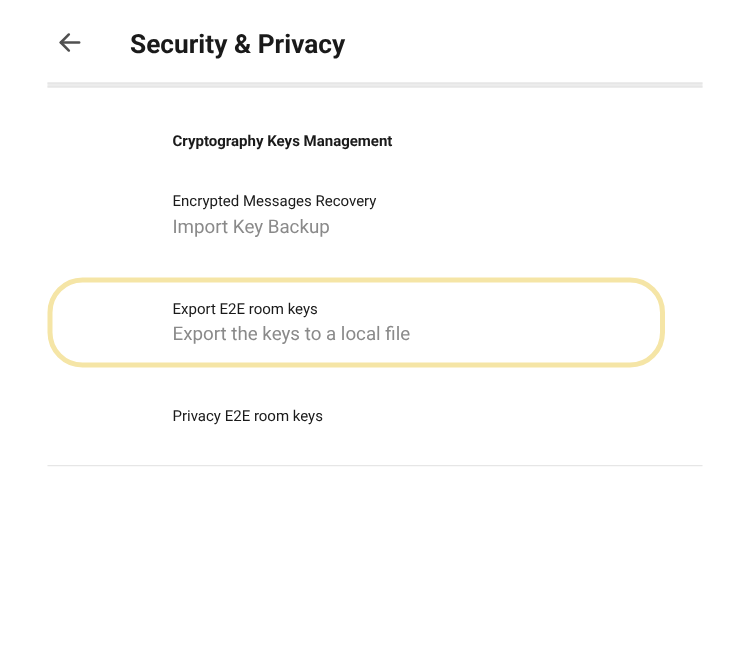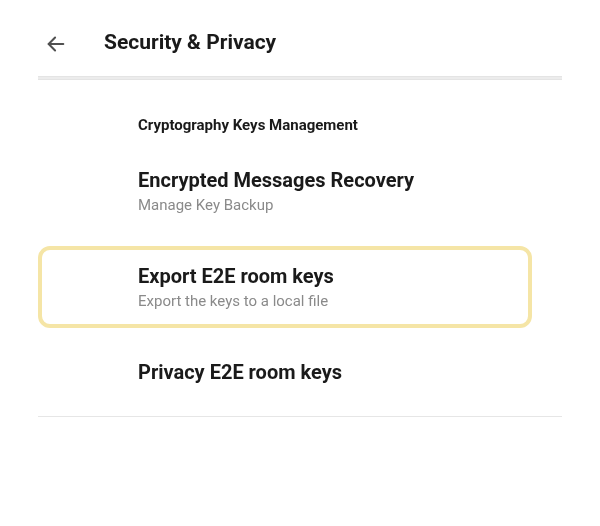--- a/index.html
+++ b/index.html
@@ -9,22 +9,22 @@
     }
     body {
       font-family: -apple-system, BlinkMacSystemFont, "Segoe UI", Roboto, Helvetica, Arial, sans-serif;
       background: #ffffff;
       width: 600px;
       height: 526px;
       overflow: hidden;
     }
     .header {
       display: flex;
-      align-items: flex-start;
-      padding: 30px 20px 18px 42px;
+      align-items: flex-end;
+      padding: 20px 20px 18px 42px;
     }
     .back-icon {
       display: inline-flex;
       align-items: center;
       justify-content: center;
       width: 28px;
       height: 28px;
       cursor: pointer;
       color: #505050;
     }
@@ -42,40 +42,40 @@
       height: 4px;
       background: #ececec;
       border-top: 1px solid #e4e4e4;
       border-bottom: 1px solid #e4e4e4;
       margin: 0 38px;
     }
     .section {
       padding: 0 38px;
     }
     .section-header {
-      font-size: 15px;
+      font-size: 12px;
       font-weight: 700;
       color: #1a1a1a;
       padding: 36px 0 20px 100px;
     }
     .settings-item {
       padding: 14px 20px 14px 100px;
       cursor: pointer;
       position: relative;
     }
     .settings-item.highlighted {
       border: 4px solid #f5e5a6;
-      border-radius: 12px;
+      border-radius: 28px;
       padding: 14px 20px 14px 96px;
       margin-left: 0;
       margin-right: 30px;
     }
     .item-title {
-      font-size: 20px;
-      font-weight: 700;
+      font-size: 12px;
+      font-weight: 400;
       color: #1a1a1a;
       margin-bottom: 4px;
     }
     .item-subtitle {
       font-size: 15px;
       font-weight: 400;
       color: #8a8a8a;
     }
     .gap {
       height: 18px;
@@ -99,21 +99,21 @@
   <h1 class="page-title">Security &amp; Privacy</h1>
 </div>
 
 <div class="divider"></div>
 
 <div class="section">
   <div class="section-header">Cryptography Keys Management</div>
 
   <div class="settings-item">
     <div class="item-title">Encrypted Messages Recovery</div>
-    <div class="item-subtitle">Manage Key Backup</div>
+    <div class="item-subtitle">Import Key Backup</div>
   </div>
 
   <div class="gap"></div>
 
   <div class="settings-item highlighted">
     <div class="item-title">Export E2E room keys</div>
     <div class="item-subtitle">Export the keys to a local file</div>
   </div>
 
   <div class="gap"></div>

